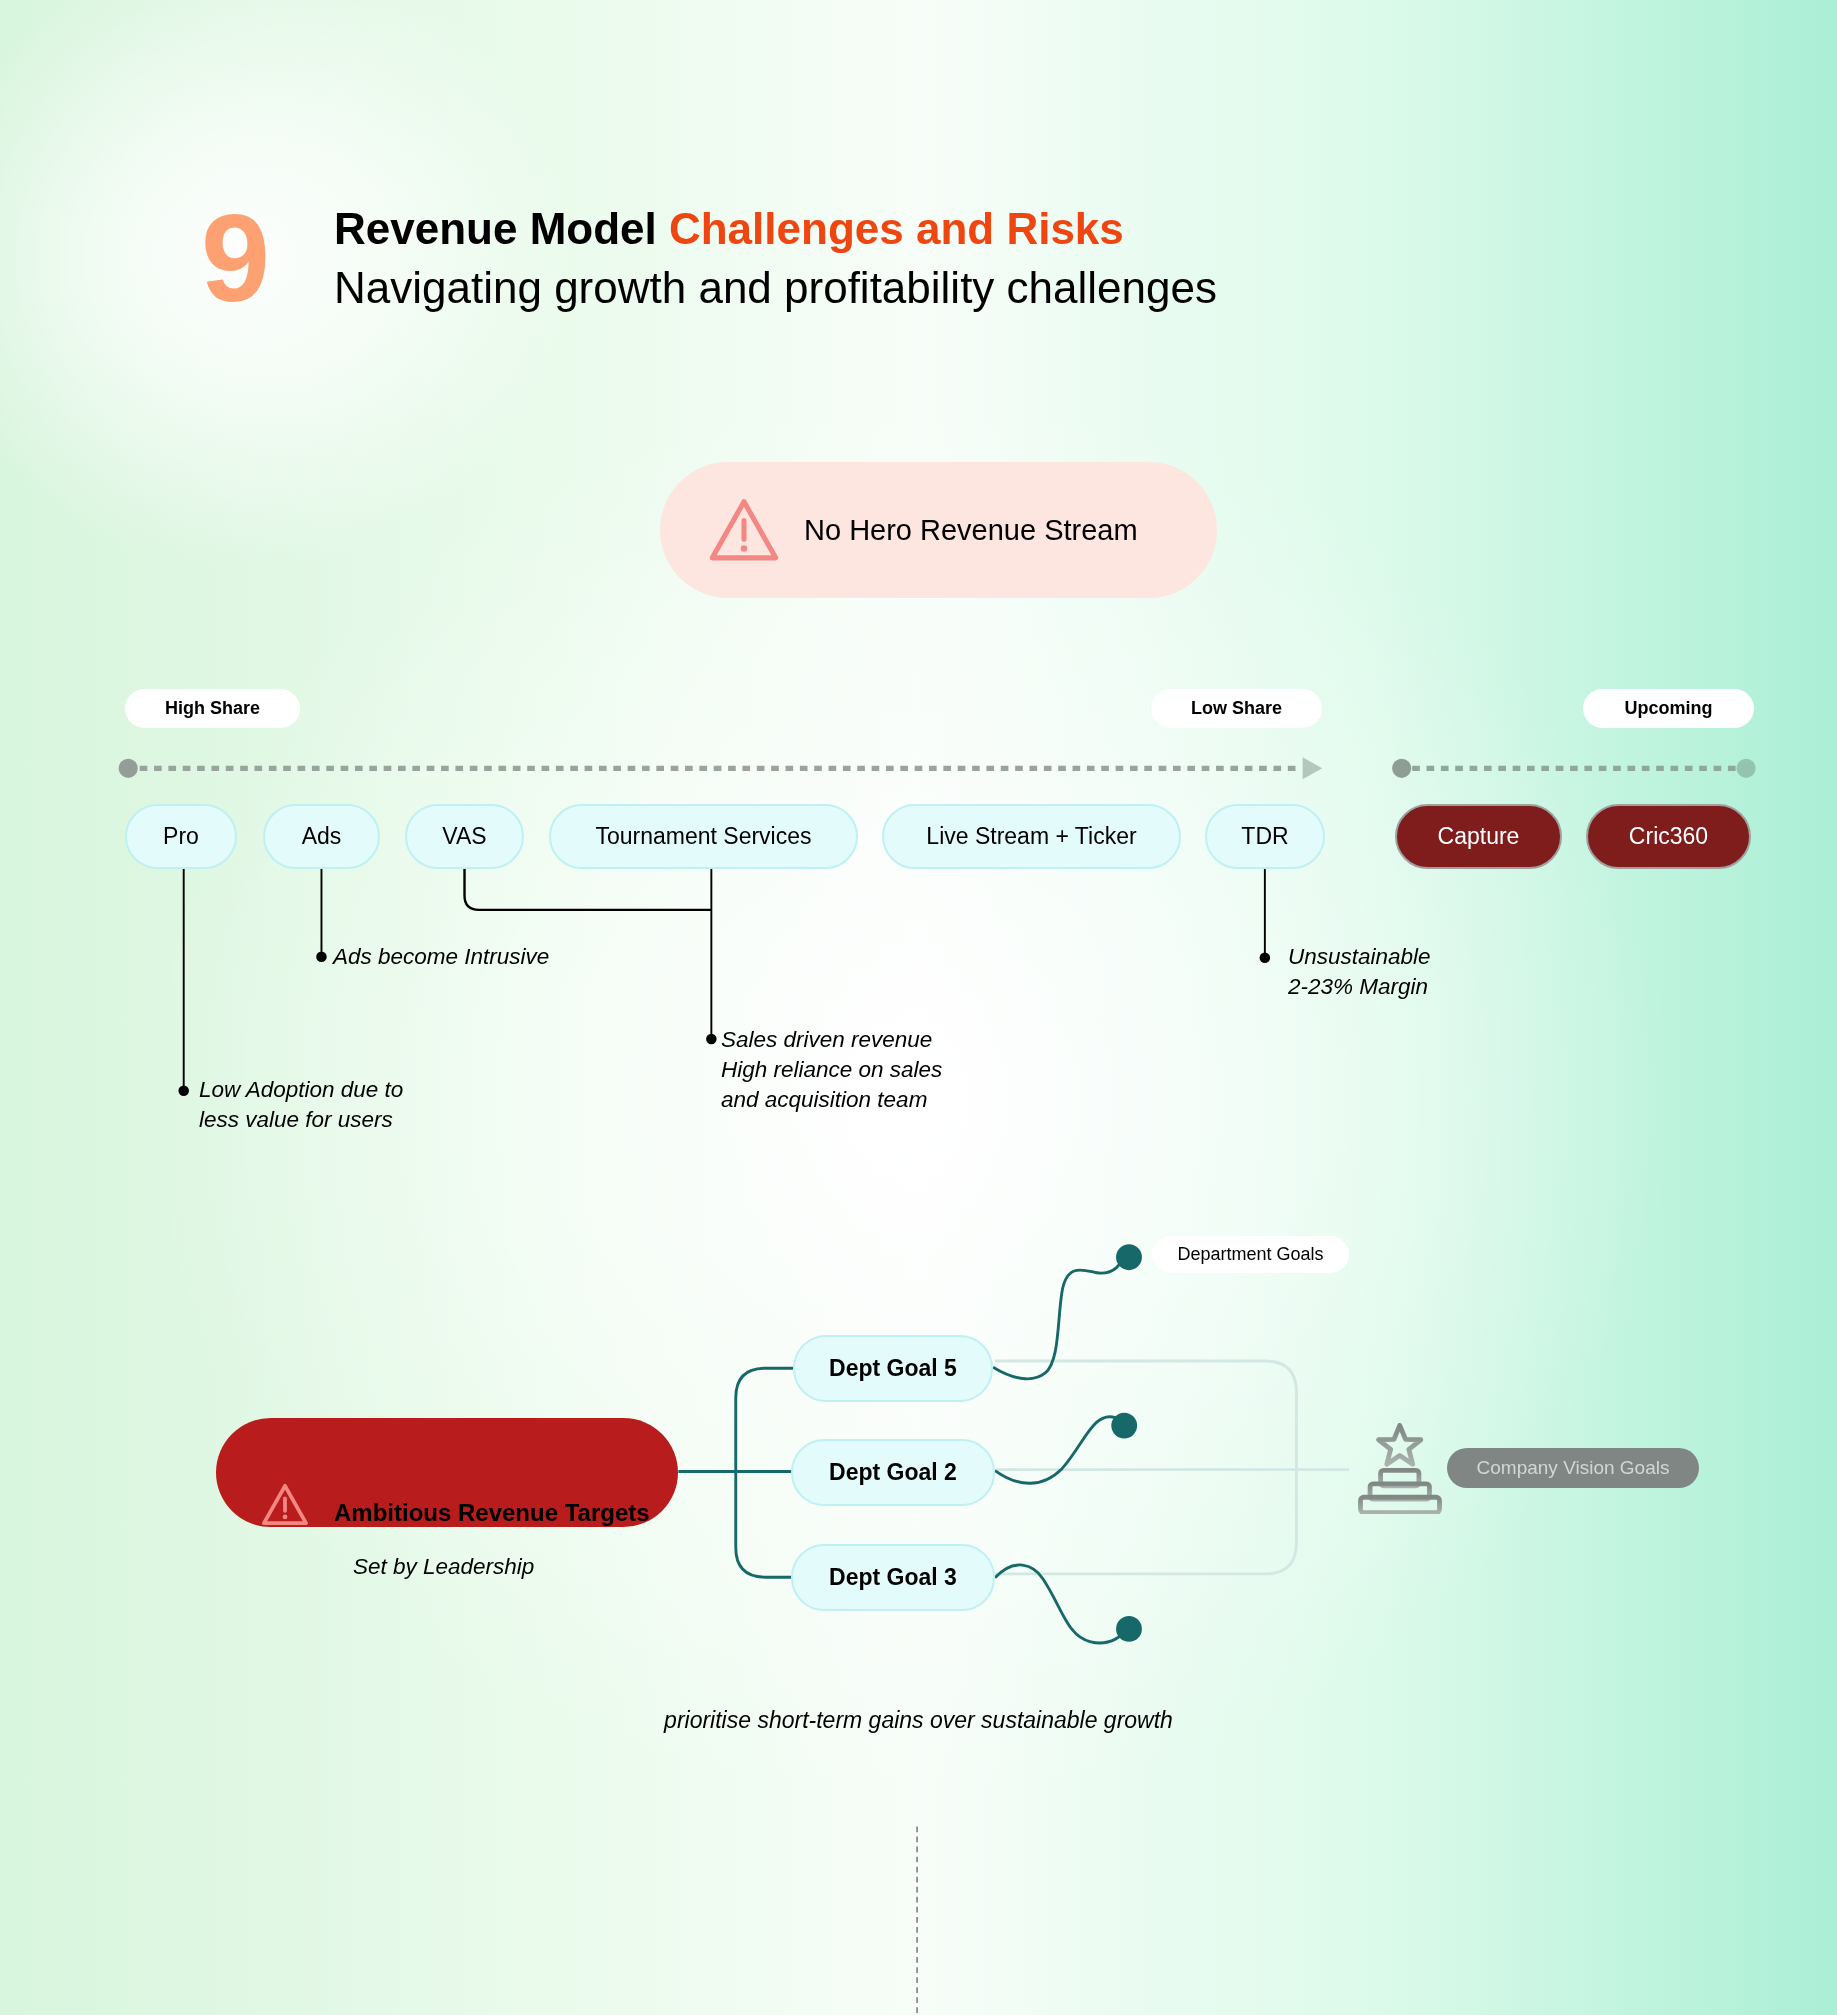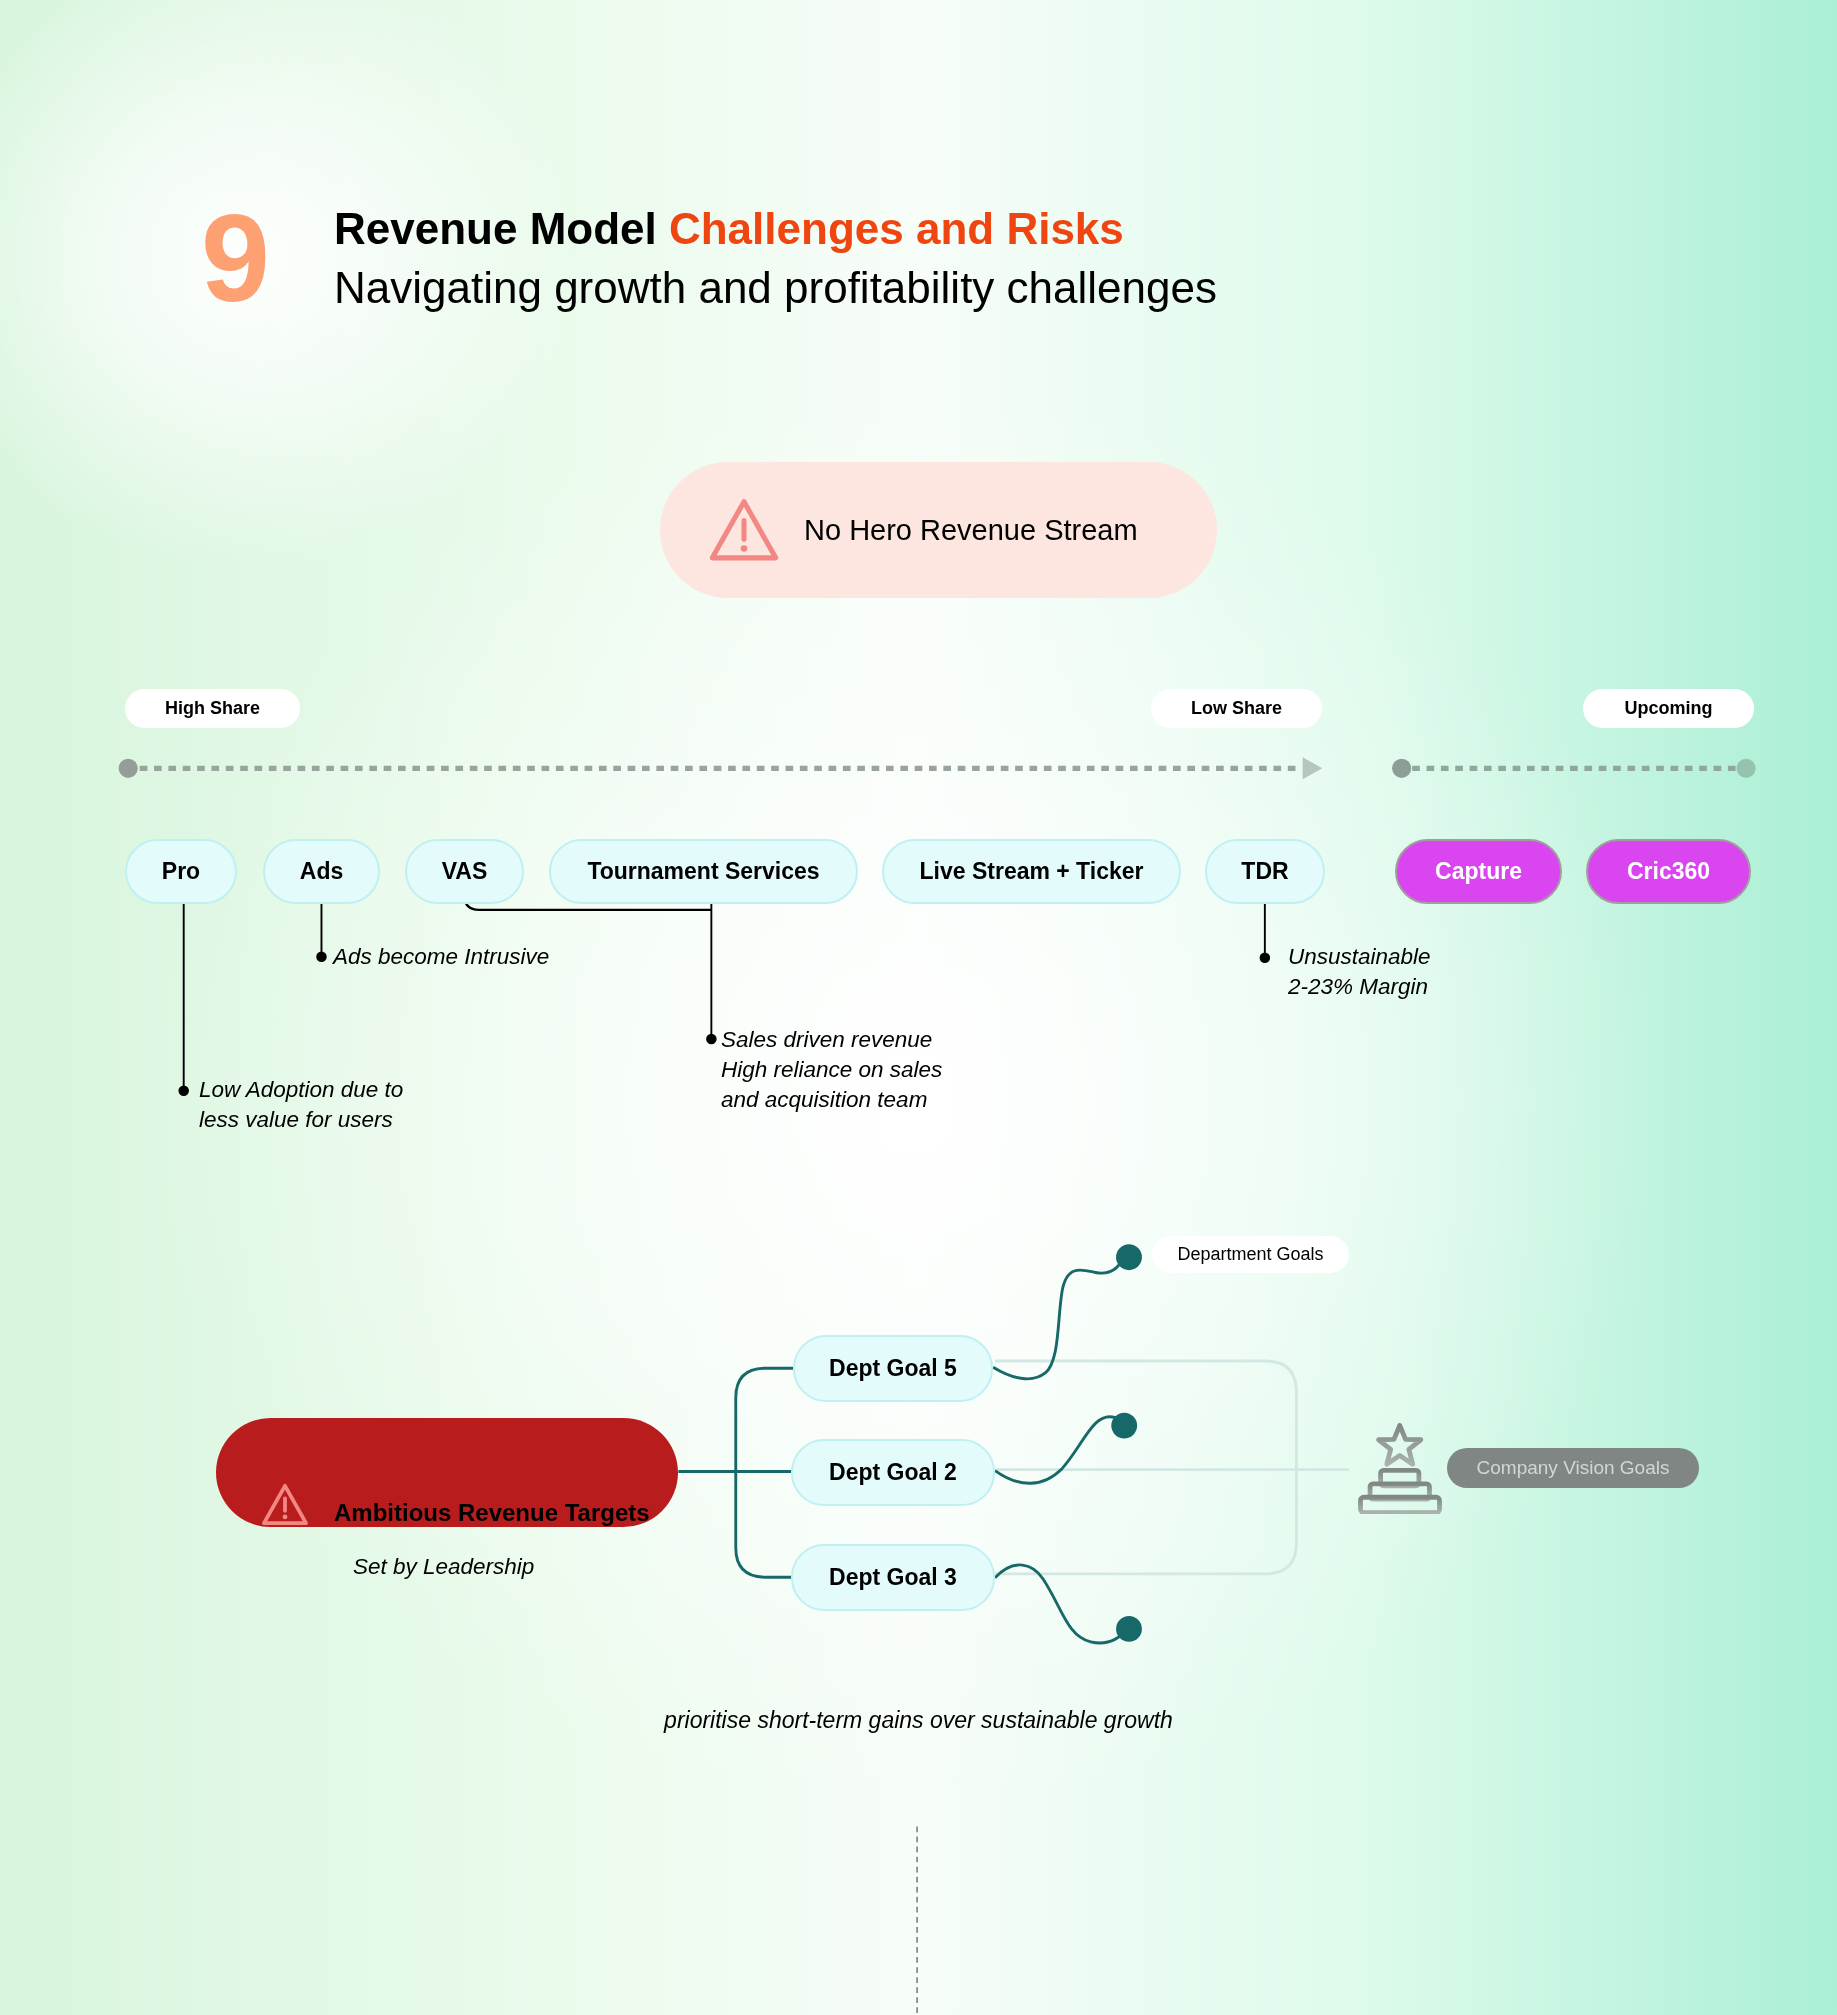--- a/index.html
+++ b/index.html
@@ -25,23 +25,23 @@
   .hero .warn { margin-left: 48px; width: 72px; height: 67px; }
   .hero .label { margin-left: 24px; font-size: 29px; font-weight: 500; white-space: nowrap; }
 
   
   .tag { height: 39px; top: 689px; border-radius: 19.6px; background: #ffffff; display: flex; align-items: center; justify-content: center; font-size: 18px; font-weight: 700; white-space: nowrap; }
 
   
   svg.lines { position: absolute; left: 0; top: 0; width: 1837px; height: 2015px; pointer-events: none; }
 
   
-  .pill { top: 839px; height: 65px; border-radius: 33px; box-sizing: border-box; display: flex; align-items: center; justify-content: center; font-size: 23px; font-weight: 700; white-space: nowrap; }
+  .pill { top: 804px; height: 65px; border-radius: 33px; box-sizing: border-box; display: flex; align-items: center; justify-content: center; font-size: 23px; font-weight: 400; white-space: nowrap; }
   .pill.rev { background: #e4fbfb; border: 2.9px solid #bff0f2; color: #000; }
-  .pill.up { background: #d946ef; border: 2.9px solid #a19f9e; color: #ffffff; }
+  .pill.up { background: #7f1d1d; border: 2.9px solid #a19f9e; color: #ffffff; }
 
   
   .note { font-style: italic; font-size: 22.5px; line-height: 30px; white-space: nowrap; color: #000; }
 
   
   .ambit { left: 216px; top: 1418px; width: 462px; height: 109px; border-radius: 55px; background: #b91c1c; display: flex; align-items: flex-end; }
   .ambit .warn { margin-left: 45px; width: 48px; height: 44px; }
   .ambit .label { margin-left: 25px; font-size: 24px; font-weight: 700; white-space: nowrap; }
   .setby { left: 353px; top: 1554px; font-size: 22.5px; font-style: italic; white-space: nowrap; }
 

